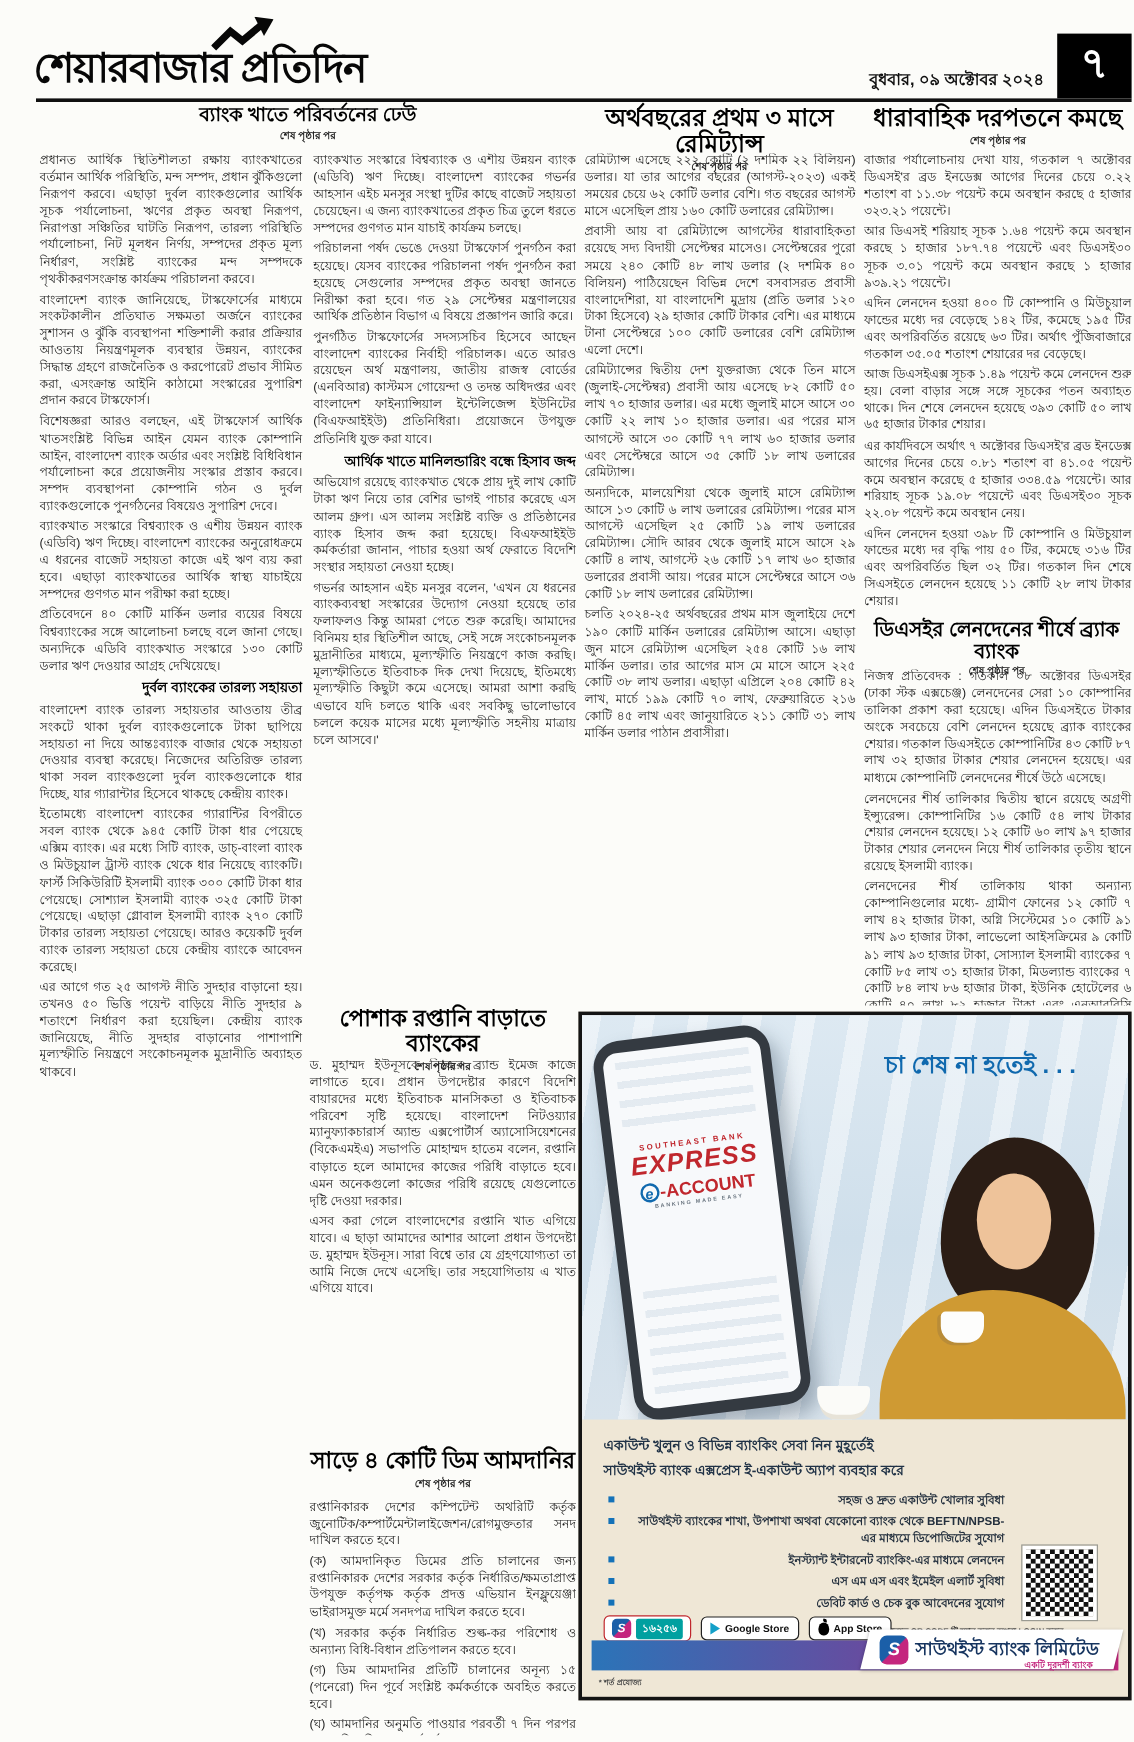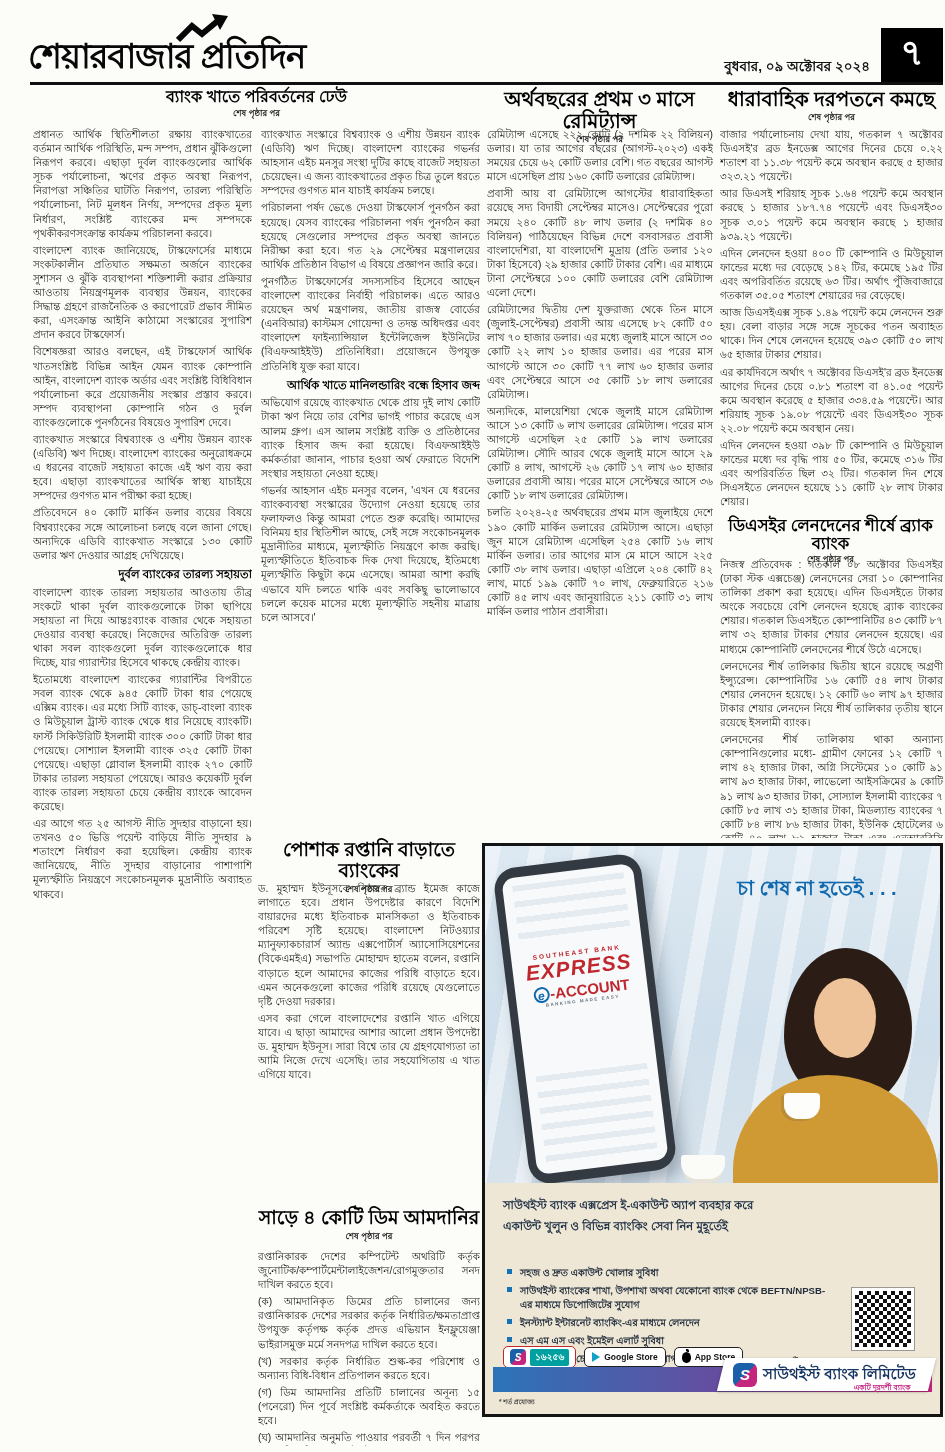--- a/index.html
+++ b/index.html
@@ -83,21 +83,21 @@
     background:#eec39a; border-radius:50% 50% 46% 54%/48% 48% 52% 52%; }
   .person-body { position:absolute; right:0; bottom:0; width:205px; height:108px;
     background:#cf9a33; border-radius:46% 54% 0 0/88% 92% 0 0; }
   .person-cup { position:absolute; right:118px; bottom:64px; width:36px; height:26px;
     background:#fdfdfc; border-radius:4px 4px 14px 14px; box-shadow:-3px 2px 0 rgba(120,100,70,.25); }
   .table-cup { position:absolute; left:196px; bottom:4px; width:44px; height:24px;
     background:#fbfbf8; border-radius:3px 3px 16px 16px; box-shadow:0 6px 0 -2px #e7e3d8; }
   
   .ad-offer-title { position:absolute; left:18px; top:349px; width:420px;
     font-size:11.5px; font-weight:800; color:#203246; line-height:1.8; }
-  .ad-bullets { position:absolute; left:22px; top:420px; width:330px; list-style:none; }
+  .ad-bullets { position:absolute; left:22px; top:398px; width:330px; list-style:none;text-align:right; }
   .ad-bullets li { font-size:9.6px; color:#24303e; font-weight:600; line-height:1.45;
     margin-bottom:4px; padding-left:13px; position:relative; }
   .ad-bullets li::before { content:""; position:absolute; left:0; top:3px; width:5px; height:5px;
     background:#1472b8; }
   .qr { position:absolute; right:26px; top:442px; width:62px; height:62px; border:3px solid #fff;
     outline:1px solid #9a9a92;
     background:conic-gradient(#111 25%, #fff 0 50%, #111 0 75%, #fff 0) 0 0/8px 8px; }
   .qr-caption { position:absolute; right:16px; top:510px; width:250px; text-align:center;
     font-size:6.8px; font-weight:700; color:#333; line-height:1.5; }
   
@@ -244,22 +244,22 @@
       <div class="table-cup"></div>
       <div class="ad-person">
         <div class="person-hair"></div>
         <div class="person-face"></div>
         <div class="person-body"></div>
         <div class="person-cup"></div>
       </div>
     </div>
 
     <div class="ad-offer-title">
+      <div>একাউন্ট খুলুন ও বিভিন্ন ব্যাংকিং সেবা নিন মুহূর্তেই</div>
       <div>সাউথইস্ট ব্যাংক এক্সপ্রেস ই-একাউন্ট অ্যাপ ব্যবহার করে</div>
-      <div>একাউন্ট খুলুন ও বিভিন্ন ব্যাংকিং সেবা নিন মুহূর্তেই</div>
     </div>
     <ul class="ad-bullets">
         <li class="ad-li">সহজ ও দ্রুত একাউন্ট খোলার সুবিধা</li>
         <li class="ad-li">সাউথইস্ট ব্যাংকের শাখা, উপশাখা অথবা যেকোনো ব্যাংক থেকে BEFTN/NPSB-এর মাধ্যমে ডিপোজিটের সুযোগ</li>
         <li class="ad-li">ইনস্ট্যান্ট ইন্টারনেট ব্যাংকিং-এর মাধ্যমে লেনদেন</li>
         <li class="ad-li">এস এম এস এবং ইমেইল এলার্ট সুবিধা</li>
         <li class="ad-li">ডেবিট কার্ড ও চেক বুক আবেদনের সুযোগ</li>
       </ul>
 
     <div class="qr"></div>

